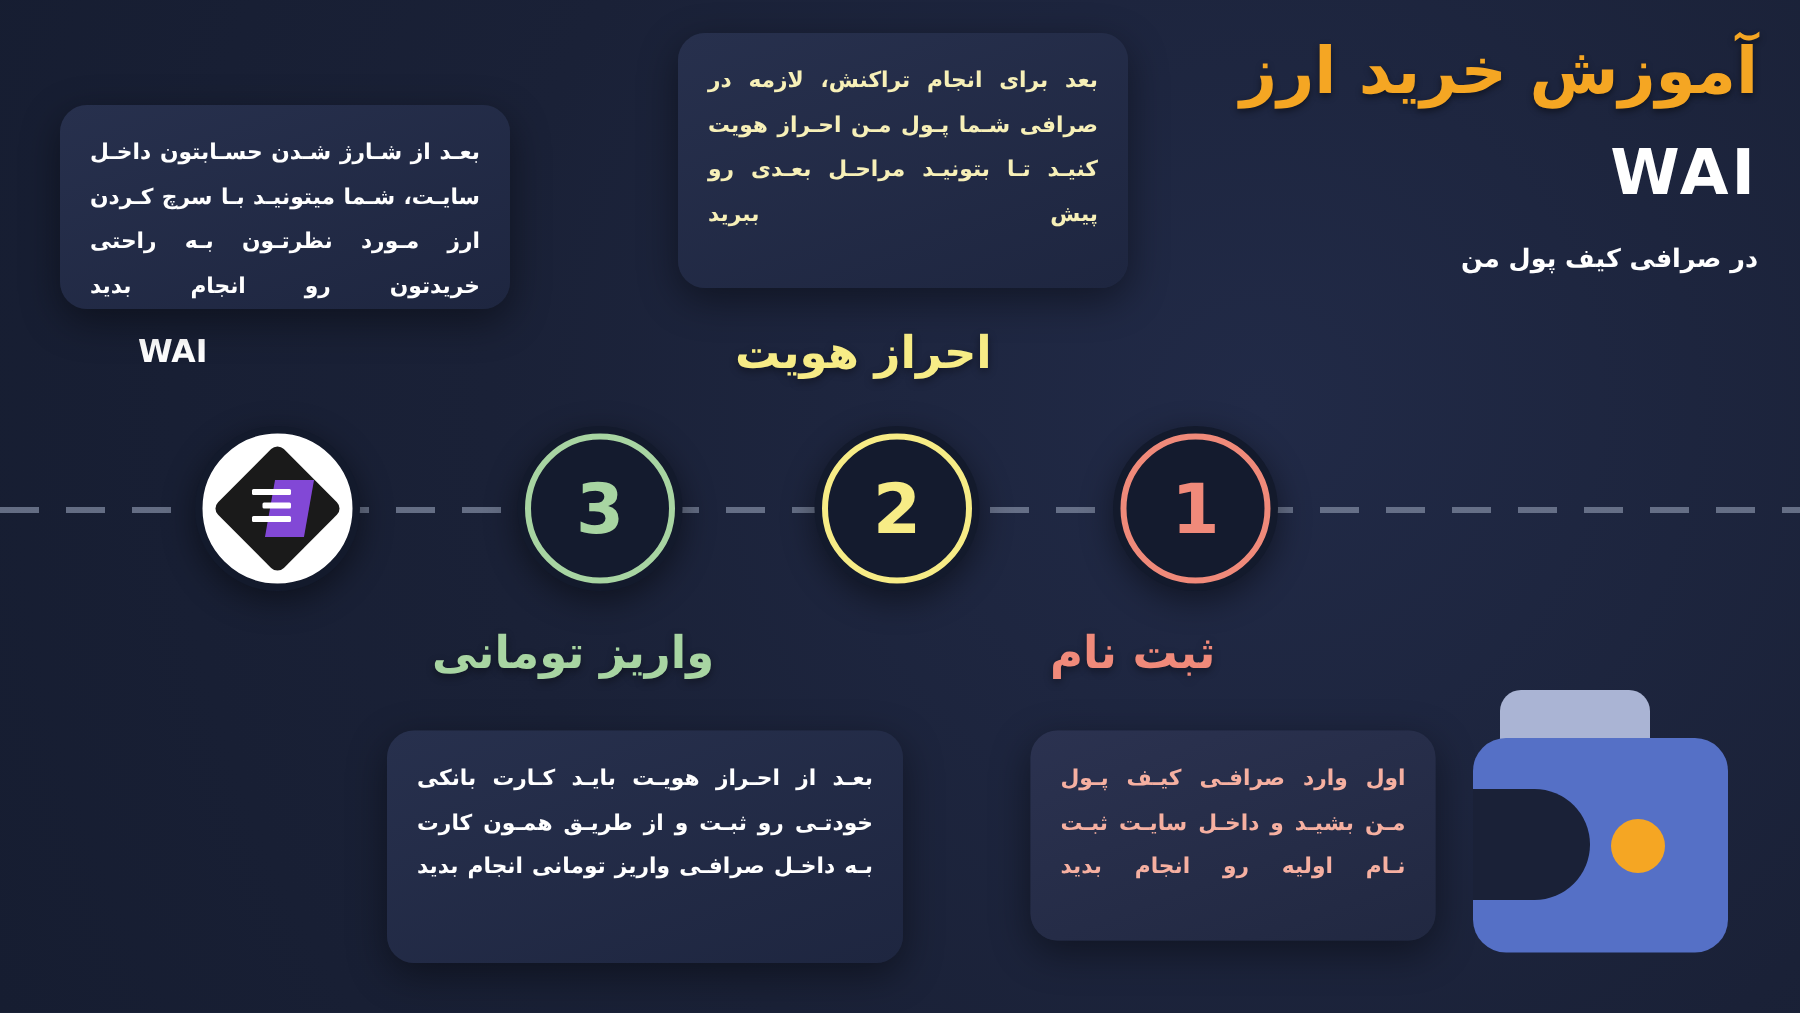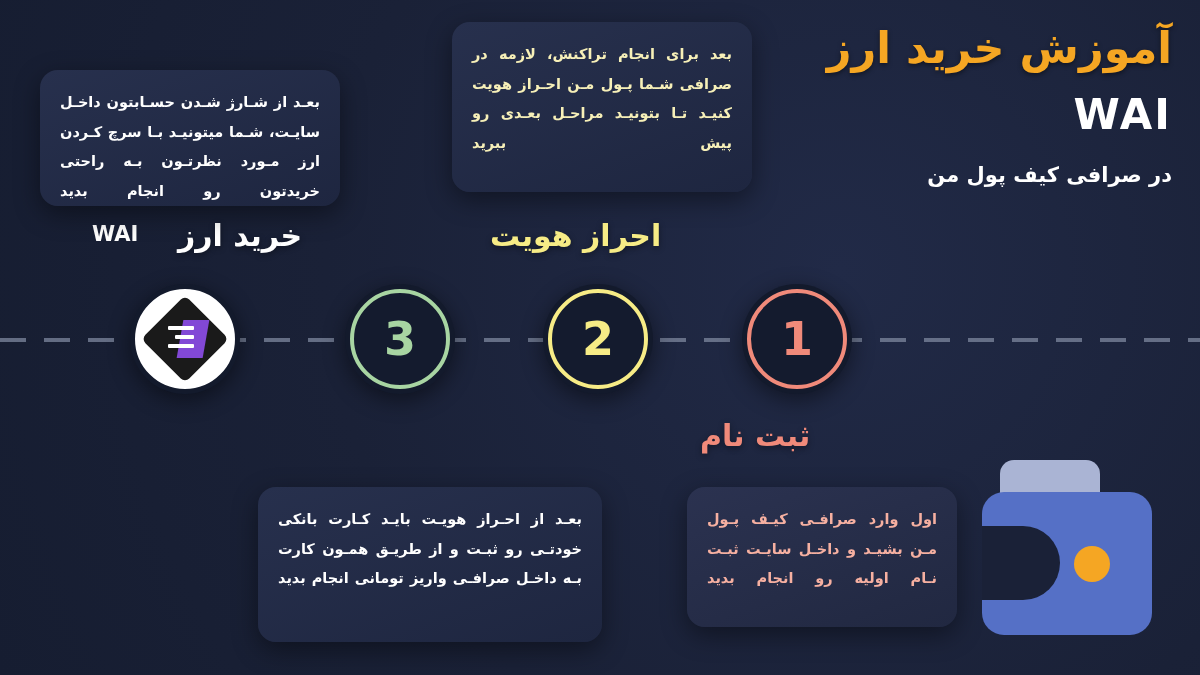--- a/index.html
+++ b/index.html
@@ -40,21 +40,21 @@
   .brand {
     margin-top: 14px;
     font-size: 42px;
     font-weight: bold;
     color: #ffffff;
     letter-spacing: 2px;
     direction: ltr;
   }
   .subtitle {
     margin-top: 24px;
-    font-size: 21px;
+    font-size: 17px;
     font-weight: bold;
     color: #ffffff;
   }
 
   
   .timeline {
     position: absolute;
     top: 338px;
     left: 0;
     width: 1200px;
@@ -283,21 +283,21 @@
             <i></i>
             <i></i>
             <i></i>
           </div>
       </div>
     </div>
   </div>
 
   <div class="step-label label-1">ثبت نام</div>
   <div class="step-label label-2">احراز هویت</div>
-  <div class="step-label label-4">خرید ارز</div>
+  <div class="step-label label-3">واریز تومانی</div>
   <div class="label-4-sub">WAI</div>
 
   <div class="card card-1">اول وارد صرافـی کیـف پـول مـن بشیـد و داخـل سایـت ثبـت نـام اولیه رو انجام بدید</div>
   <div class="card card-2">بعد برای انجام تراکنش، لازمه در صرافی شـما پـول مـن احـراز هویت کنیـد تـا بتونیـد مراحـل بعـدی رو پیش ببرید</div>
   <div class="card card-3">بعـد از احـراز هویـت بایـد کـارت بانکی خودتـی رو ثبـت و از طریـق همـون کارت بـه داخـل صرافـی واریز تومانی انجام بدید</div>
   <div class="card card-4">بعـد از شـارژ شـدن حسـابتون داخـل سایـت، شـما میتونیـد بـا سرچ کـردن ارز مـورد نظرتـون بـه راحتی خریدتون رو انجام بدید</div>
 
   <div class="wallet">
     <div class="handle"></div>
     <div class="body"></div>

